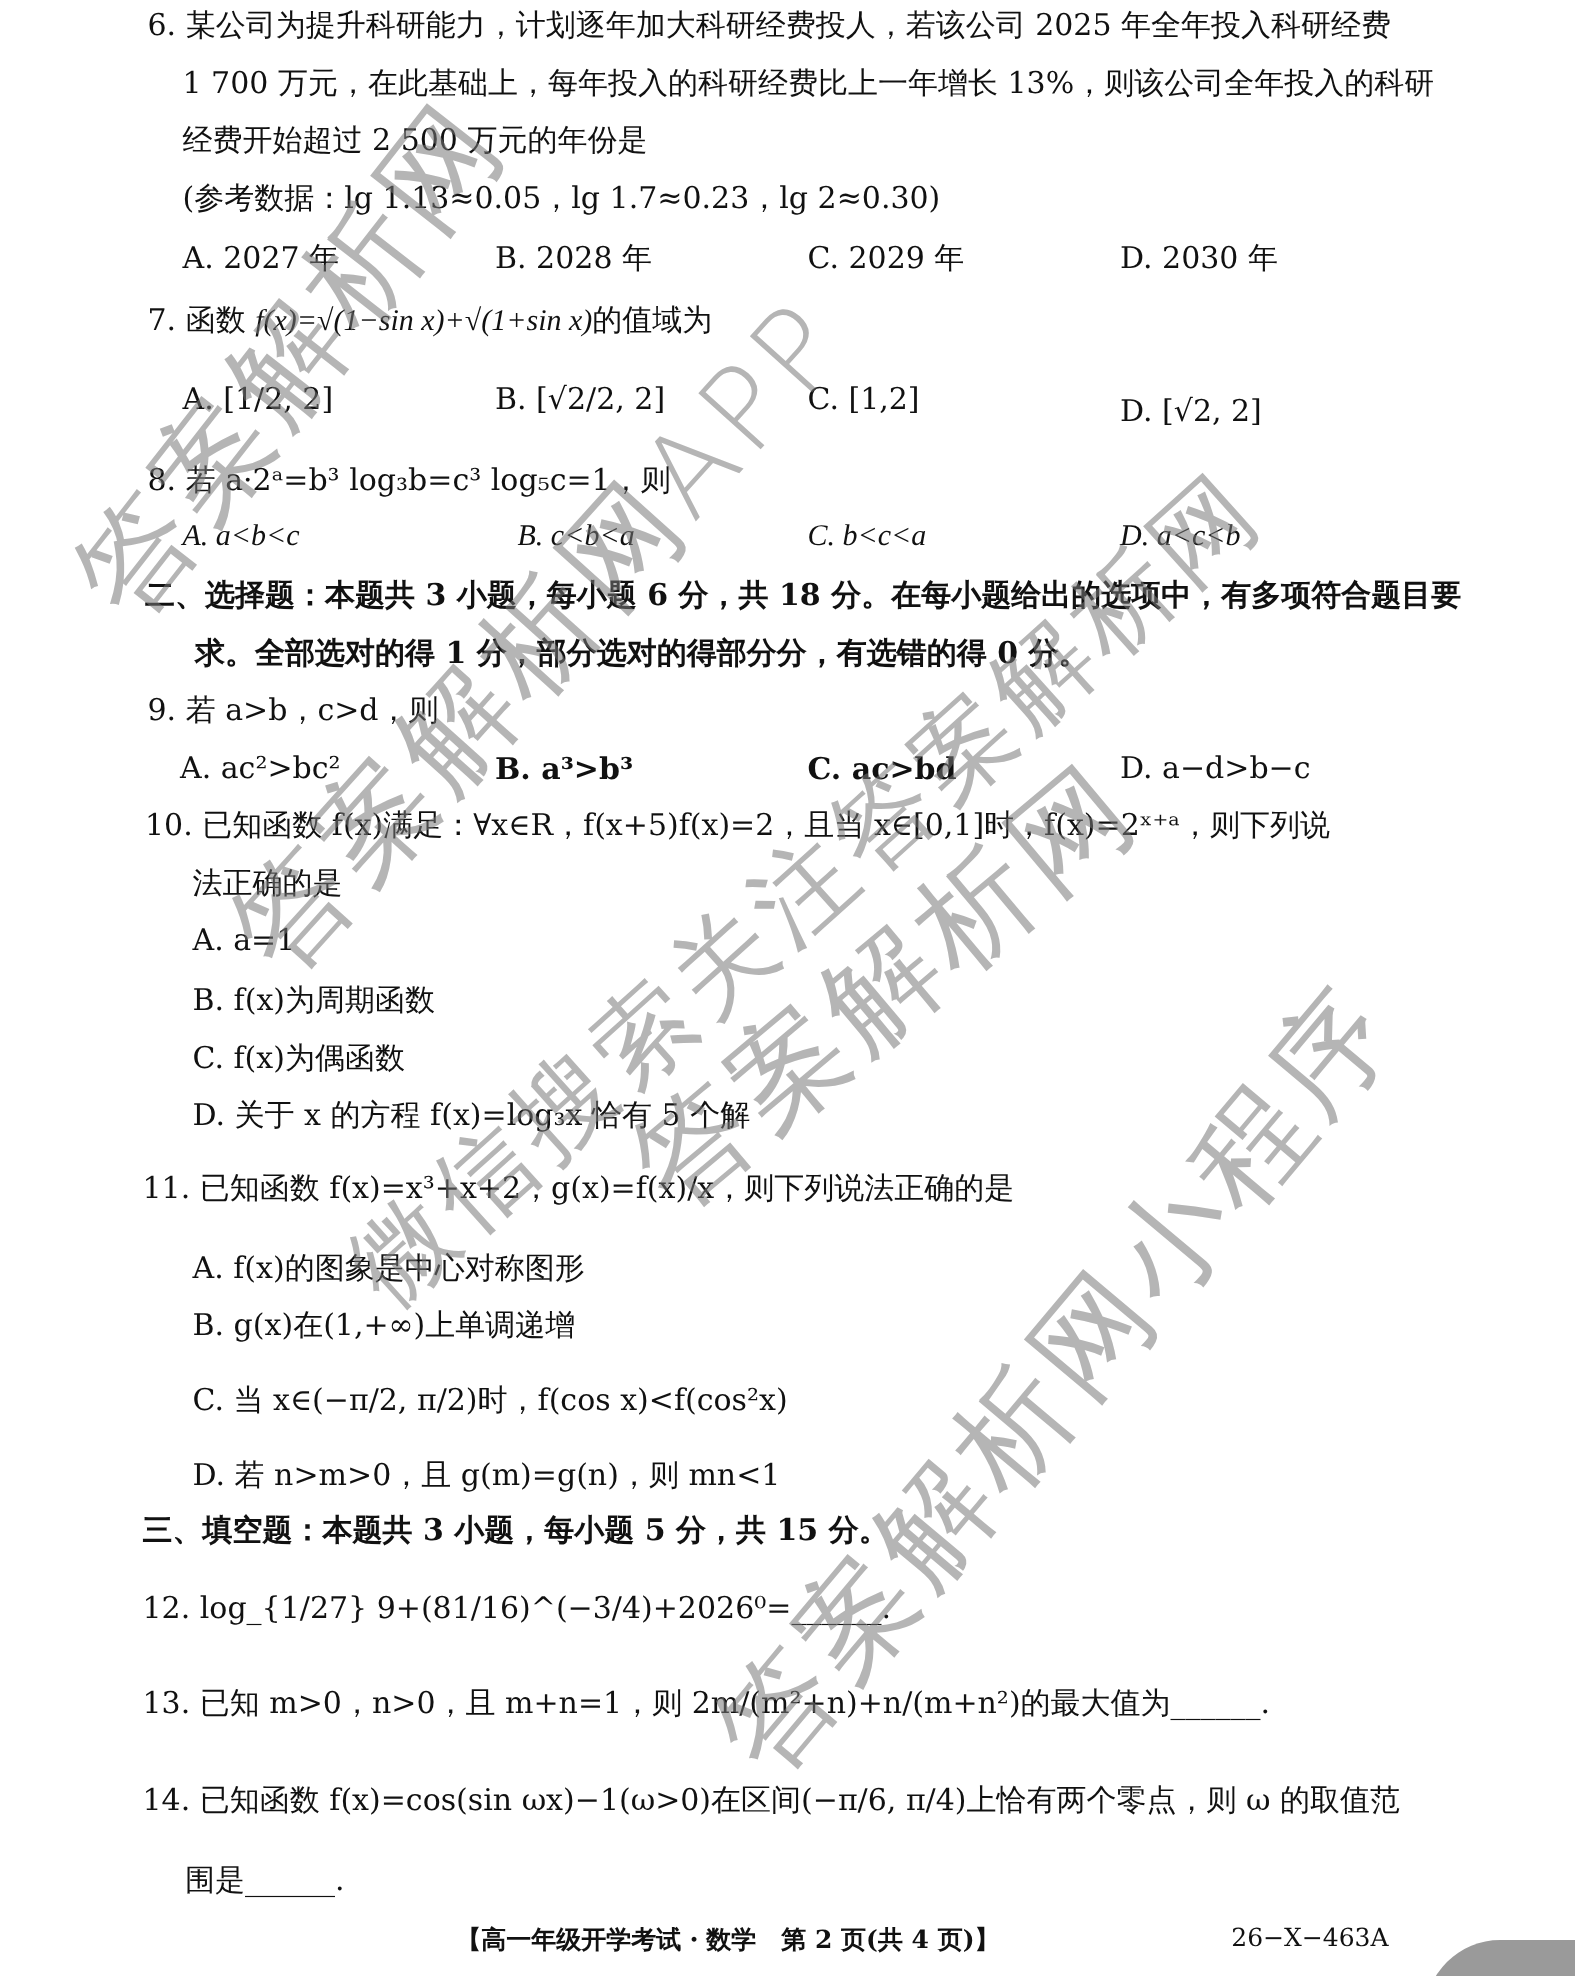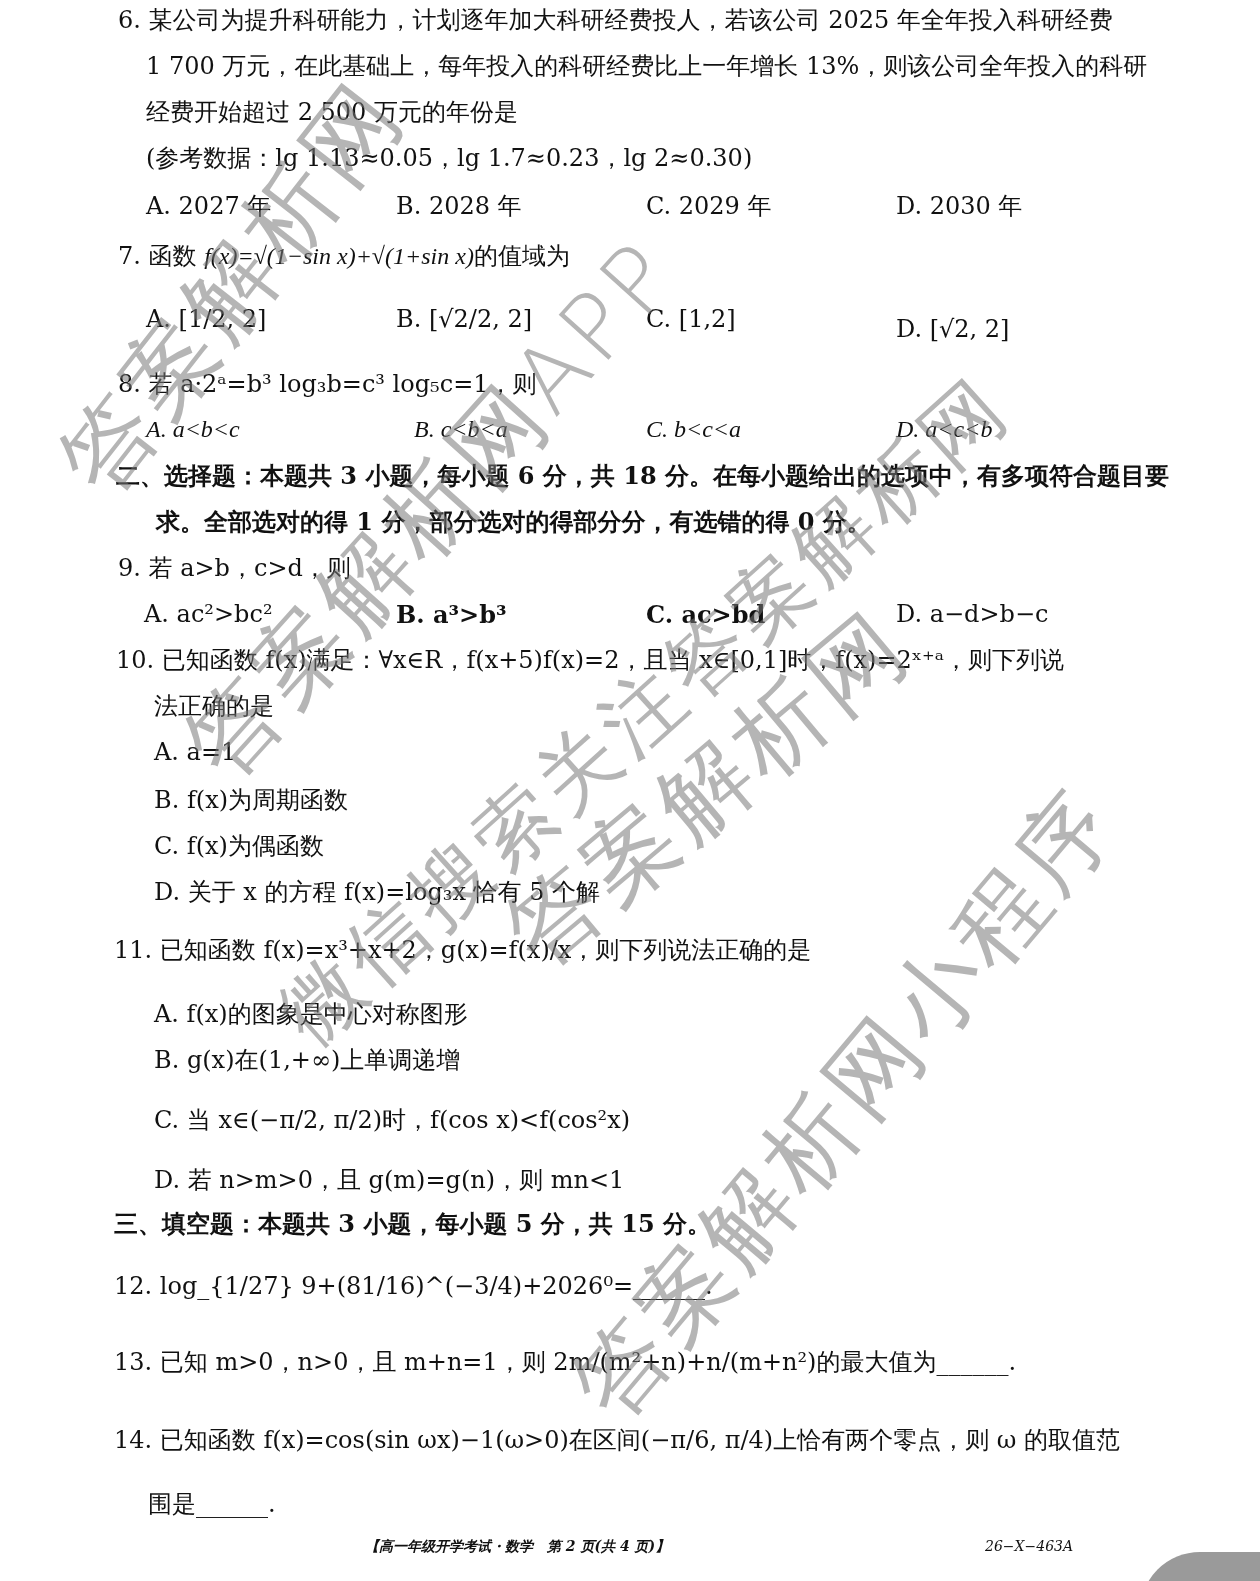--- a/index.html
+++ b/index.html
@@ -10,21 +10,21 @@
   }
   .line { position: absolute; white-space: nowrap; line-height: 1.2; }
   .bold { font-weight: bold; }
   i, .m { font-style: italic; font-family: "Liberation Serif", serif; }
   .opt { position: absolute; white-space: nowrap; text-align: center; }
   .watermark {
     position: absolute; color: rgba(120,120,120,0.55); font-family: "DejaVu Sans", sans-serif;
     font-size: 92px; white-space: nowrap; transform-origin: left bottom; pointer-events: none;
     font-weight: 200; letter-spacing: 6px;
   }
-  .footer { position: absolute; top: 1538px; font-size: 14px; font-style: italic; }
+  .footer { position: absolute; top: 1538px; font-size: 20px; }
   .corner {
     position: absolute; left: 1140px; top: 1552px; width: 120px; height: 80px;
     background: #9a9a9a; border-radius: 60px 0 0 0;
   }
 </style>
 </head>
 <body>
 
 <div class="line" style="left:118px; top:6px;">6. 某公司为提升科研能力，计划逐年加大科研经费投人，若该公司 2025 年全年投入科研经费</div>
 <div class="line" style="left:146px; top:52px;">1 700 万元，在此基础上，每年投入的科研经费比上一年增长 13%，则该公司全年投入的科研</div>

